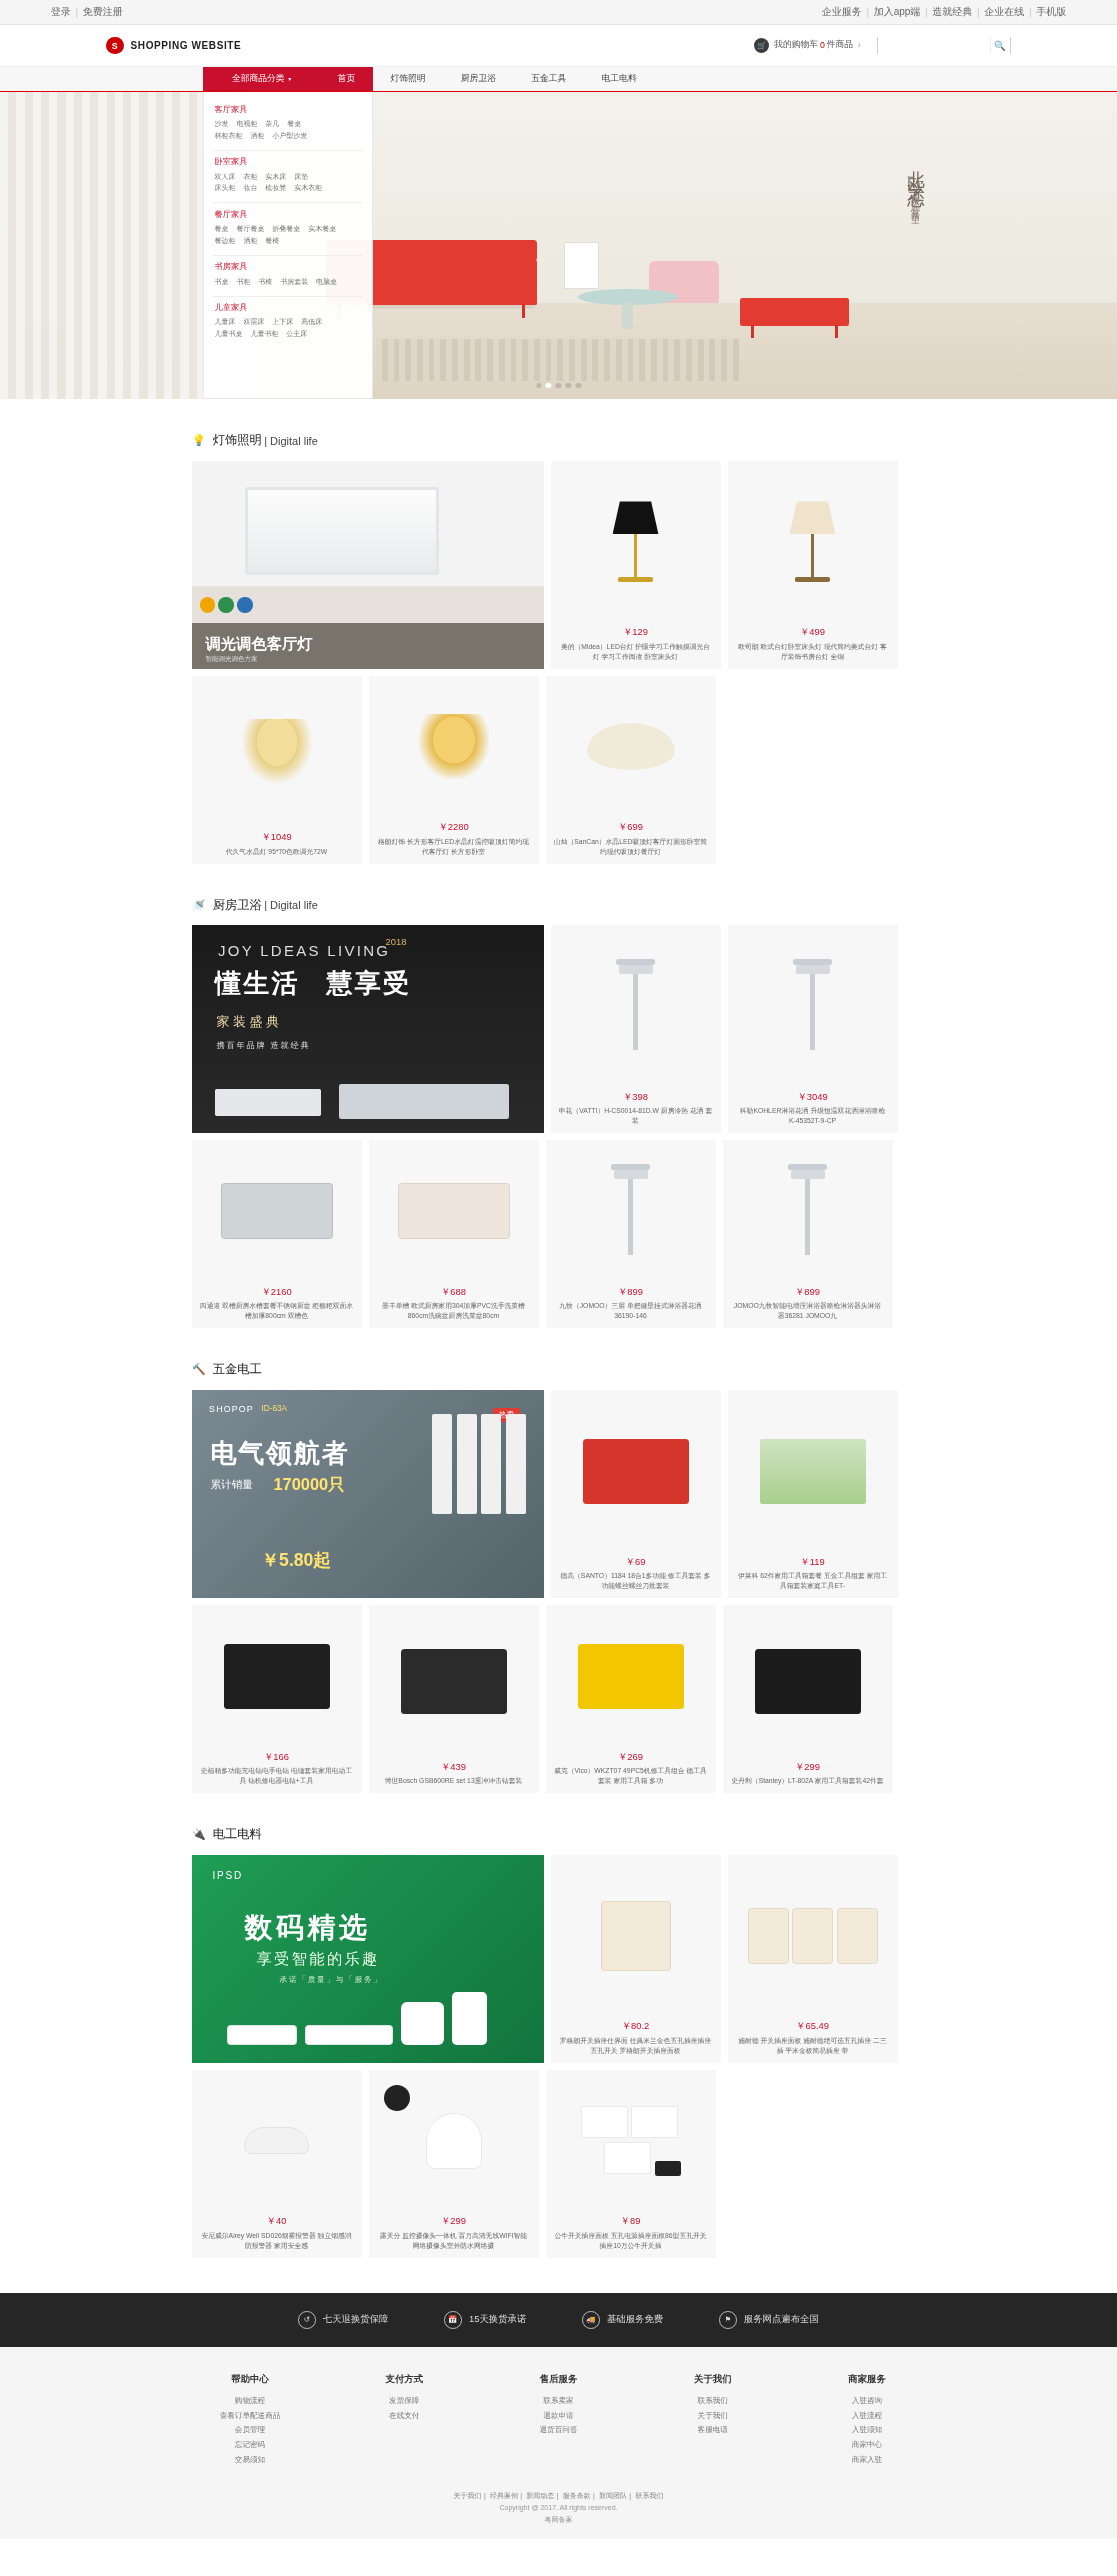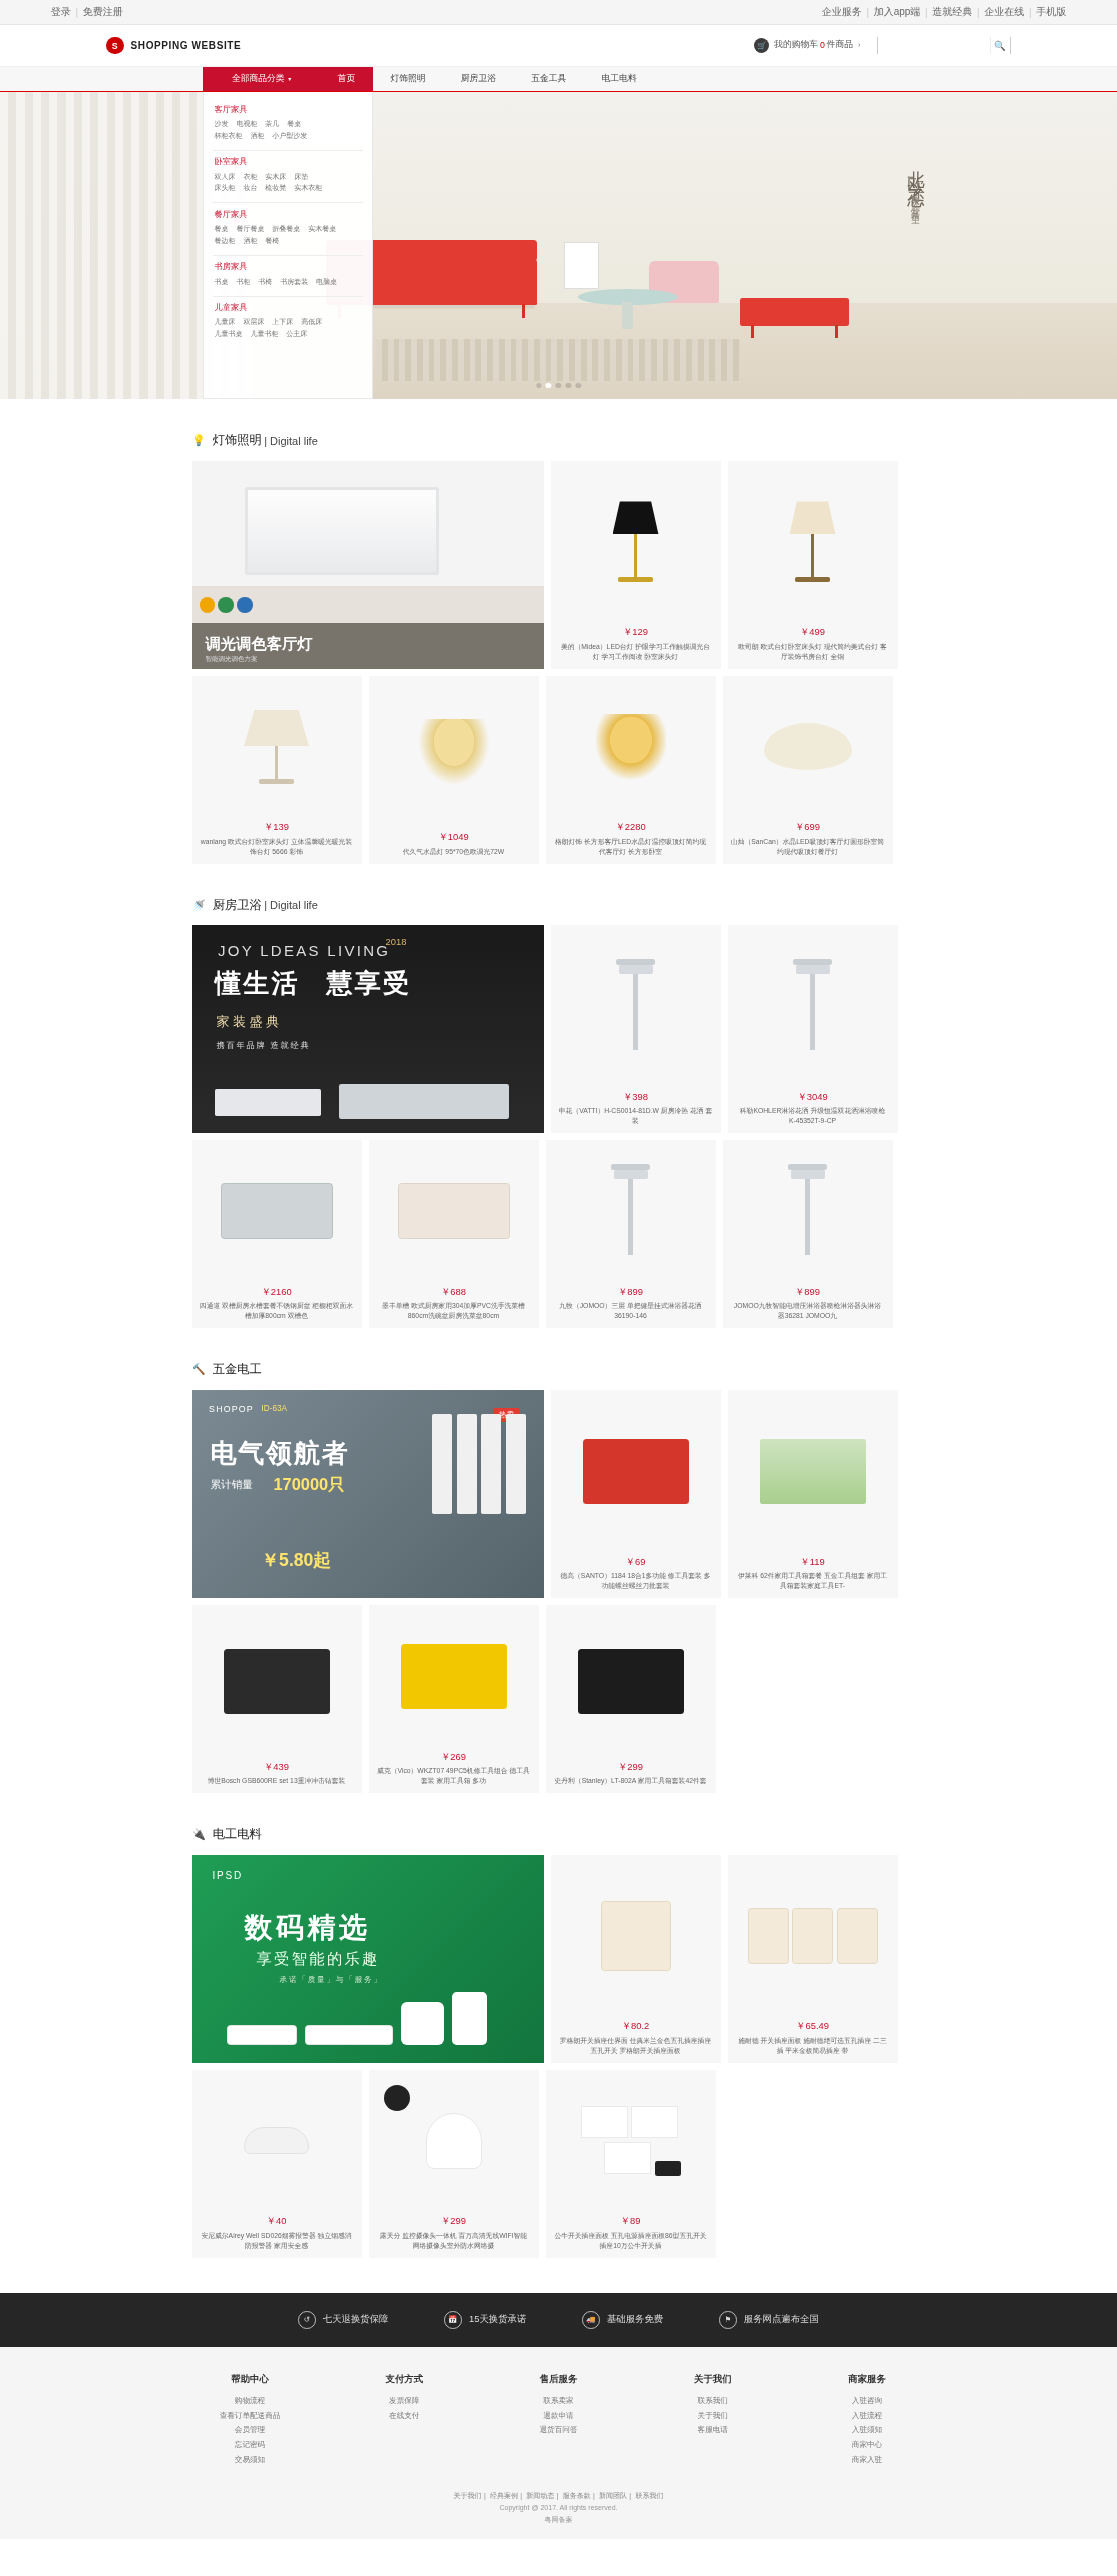--- a/index.html
+++ b/index.html
@@ -487,31 +487,20 @@
           <div class="obj" style="text-align:center">
             <div class="lamp-shade cream"></div>
               <div class="lamp-stem" style="background:#8a6b3a"></div>
               <div class="lamp-base" style="background:#8a6b3a"></div>
           </div>
         </div>
         <div class="price">￥499</div>
         <div class="desc">欧司朗 欧式台灯卧室床头灯 现代简约美式台灯 客厅装饰书房台灯 全铜</div>
       </div>
 
-      <div class="cell sm2">
-        <div class="ph">
-          <div class="obj" style="text-align:center">
-            <div class="lamp-shade cream" style="width:65px;height:36px;background:#efe7d6"></div>
-            <div class="lamp-stem" style="height:33px;background:#cfc4ae"></div>
-            <div class="lamp-base" style="background:#cfc4ae"></div>
-          </div>
-        </div>
-        <div class="price">￥139</div>
-        <div class="desc">wanlang 欧式台灯卧室床头灯 立体温馨暖光暖光装饰台灯 5666 彩饰</div>
-      </div>
 
       <div class="cell sm2">
         <div class="ph">
           <div class="chandelier"></div>
         </div>
         <div class="price">￥1049</div>
         <div class="desc">代久气水晶灯 95*70色欧调光72W</div>
       </div>
 
       <div class="cell sm2">
@@ -634,20 +623,27 @@
       </div>
 
       <div class="cell sm">
         <div class="ph">
           <div style="width:106px;height:65px;background:linear-gradient(180deg,#cfe3c0,#a8cf8e);border-radius:2.3px"></div>
         </div>
         <div class="price">￥119</div>
         <div class="desc">伊莱科 62件家用工具箱套餐 五金工具组套 家用工具箱套装家庭工具ET-</div>
       </div>
 
+      <div class="cell sm2">
+        <div class="ph">
+            <div class="toolbox"></div>
+          </div>
+        <div class="price">￥166</div>
+        <div class="desc">史福精多功能充电钻电手电钻 电锤套装家用电动工具 钻机修电器电钻+工具</div>
+      </div>
 
       <div class="cell sm2">
         <div class="ph">
             <div class="toolbox" style="background:#2b2b2b"></div>
           </div>
         <div class="price">￥439</div>
         <div class="desc">博世Bosch GSB600RE set 13重冲冲击钻套装</div>
       </div>
 
       <div class="cell sm2">

